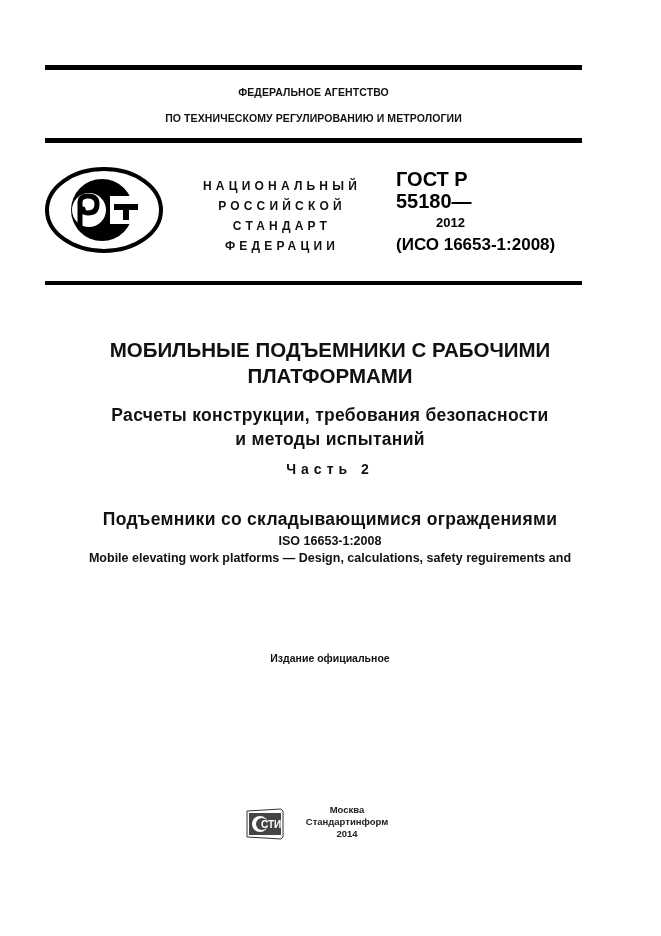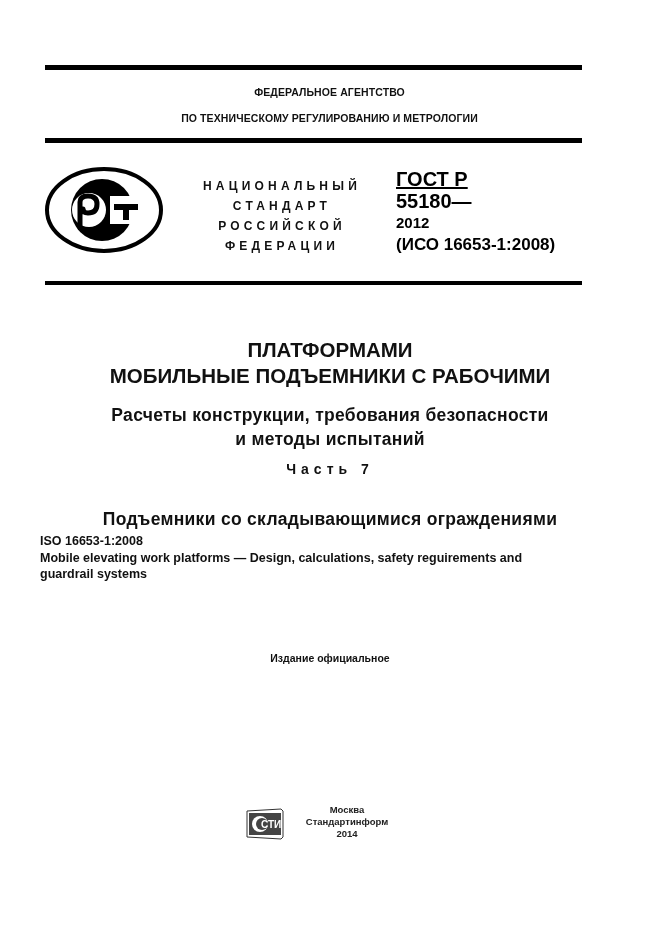--- a/index.html
+++ b/index.html
@@ -18,21 +18,21 @@
     left: 45px;
     width: 537px;
     background: #000;
   }
   .rule.r1 { top: 65px; height: 5px; }
   .rule.r2 { top: 138px; height: 5px; }
   .rule.r3 { top: 281px; height: 4px; }
 
   .agency {
     position: absolute;
-    left: 61px; width: 537px;
+    left: 45px; width: 537px;
     text-align: center;
     font-weight: bold;
     font-size: 10.5px;
     letter-spacing: 0.1px;
   }
   .agency.l1 { top: 86px; }
   .agency.l2 { top: 112px; }
 
   .logo {
     position: absolute;
@@ -51,41 +51,42 @@
     letter-spacing: 4.2px;
   }
   .national div { white-space: nowrap; }
 
   .gost {
     position: absolute;
     left: 396px; top: 168px;
     font-weight: bold;
     color: #000;
   }
-  .gost .g1 { font-size: 20px; line-height: 22px; text-decoration: underline; }
+  .gost .g1 { font-size: 20px; line-height: 22px; }
   .gost .g2 { font-size: 20px; line-height: 22px; }
-  .gost .g3 { font-size: 15px; line-height: 21px; }
+  .gost .g3 { font-size: 13px; line-height: 21px; margin-left: 40px; }
   .gost .g4 { font-size: 17px; line-height: 23px; white-space: nowrap; }
 
   .title {
     position: absolute;
     left: 40px; width: 580px;
     text-align: center;
     font-weight: bold;
     color: #111;
   }
   .title.main { top: 337px; font-size: 20.5px; line-height: 26px; }
   .title.sub  { top: 403px; font-size: 17.5px; line-height: 24px; letter-spacing: 0.3px; }
   .title.part { top: 460px; font-size: 14px; line-height: 18px; letter-spacing: 5px; }
   .title.partname { top: 483px; font-size: 17.5px; line-height: 24px; letter-spacing: 0.3px; margin-top: 24px; }
 
   .iso {
     position: absolute;
     left: 40px; width: 580px;
     top: 533px;
+    text-align: center;
     font-weight: bold;
     font-size: 12.5px;
     line-height: 16.5px;
   }
 
   .edition {
     position: absolute;
     left: 200px; width: 260px;
     top: 652px;
     text-align: center;
@@ -129,51 +130,50 @@
     <circle cx="45" cy="44" r="17" fill="#fff"></circle>
     <path d="M36 62 L36 36 Q36 30 44 30 Q53 30 53 38 Q53 47 44 47 Q39 47 39 43" fill="none" stroke="#000" stroke-width="5" stroke-linecap="round"></path>
 
     <rect x="70" y="38" width="24" height="6" fill="#000"></rect>
     <rect x="79" y="38" width="6" height="16" fill="#000"></rect>
   </svg>
 </div>
 
 <div class="national">
   <div>НАЦИОНАЛЬНЫЙ</div>
+  <div>РОССИЙСКОЙ</div>
   <div>СТАНДАРТ</div>
-  <div>РОССИЙСКОЙ</div>
   <div>ФЕДЕРАЦИИ</div>
 </div>
 
 <div class="gost">
   <div class="g1">ГОСТ Р</div>
   <div class="g2">55180—</div>
   <div class="g3">2012</div>
   <div class="g4">(ИСО 16653-1:2008)</div>
 </div>
 
 <div class="rule r3"></div>
 
 <div class="title main">
+  <div>МОБИЛЬНЫЕ ПОДЪЕМНИКИ С РАБОЧИМИ</div>
   <div>ПЛАТФОРМАМИ</div>
-  <div>МОБИЛЬНЫЕ ПОДЪЕМНИКИ С РАБОЧИМИ</div>
 </div>
 
 <div class="title sub">
   <div>Расчеты конструкции, требования безопасности</div>
   <div>и методы испытаний</div>
 </div>
 
-<div class="title part">Часть 7</div>
+<div class="title part">Часть 2</div>
 <div class="title partname">Подъемники со складывающимися ограждениями</div>
 
 <div class="iso">
   <div>ISO 16653-1:2008</div>
   <div>Mobile elevating work platforms — Design, calculations, safety reguirements and</div>
-  <div>guardrail systems</div>
 </div>
 
 <div class="edition">Издание официальное</div>
 
 <div class="publisher-logo">
   <svg width="40" height="32" viewBox="0 0 40 32">
     <path d="M2 3 L36 1 L38 3 L38 29 L36 31 L2 29 Z" fill="#fff" stroke="#333" stroke-width="1"></path>
     <rect x="4" y="5" width="32" height="22" fill="#444"></rect>
     <circle cx="15" cy="16" r="8" fill="#fff"></circle>
     <circle cx="17" cy="16" r="6" fill="#444"></circle>

